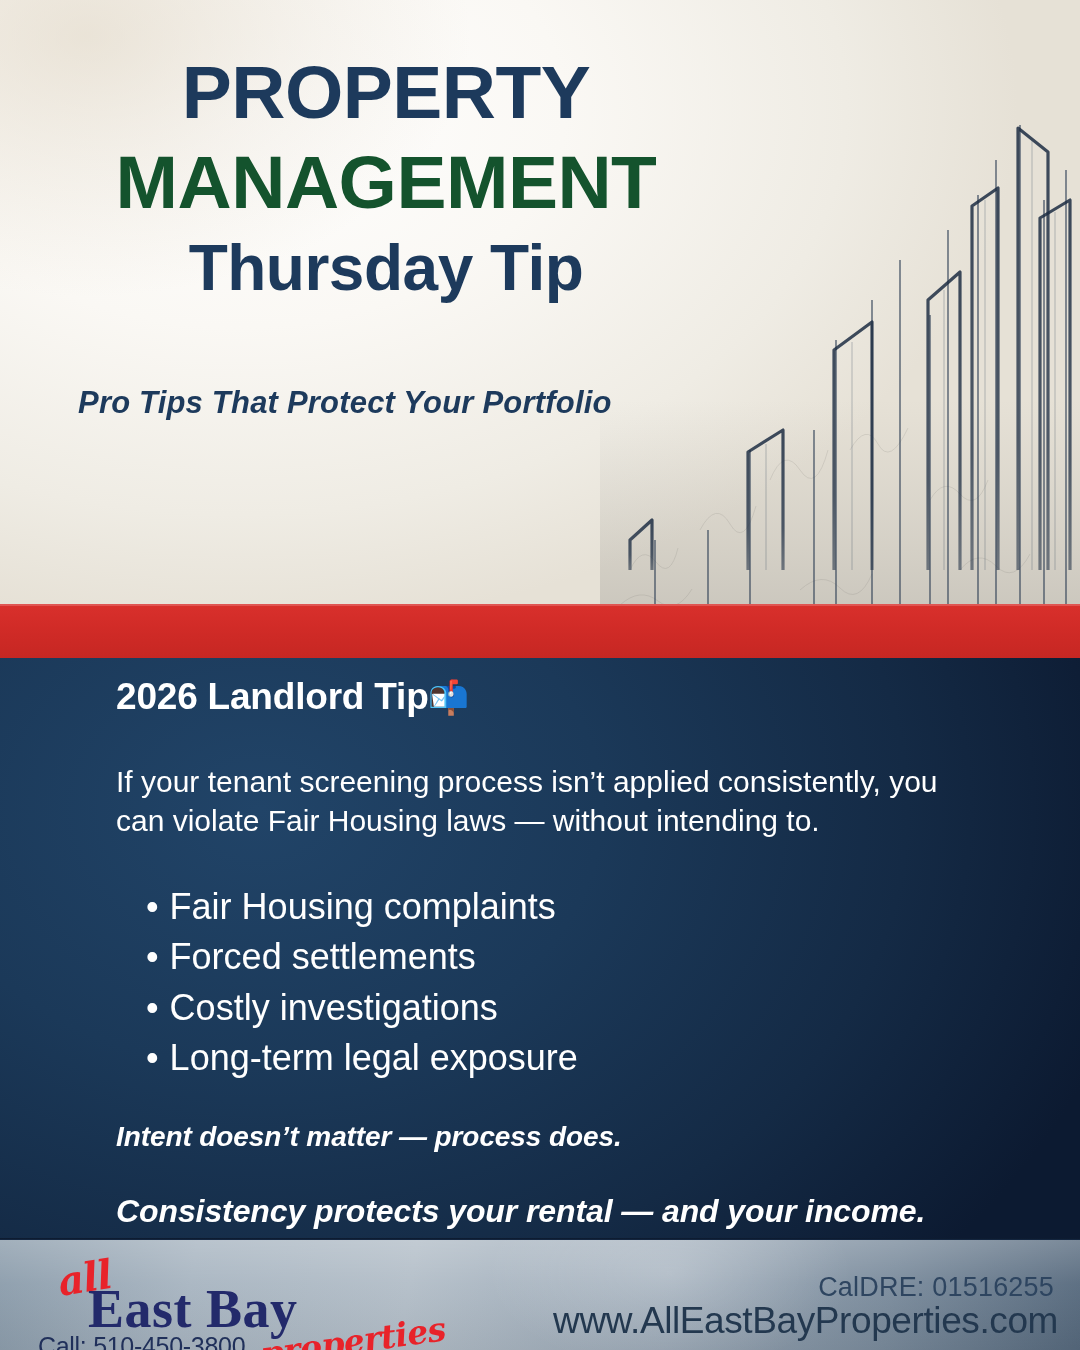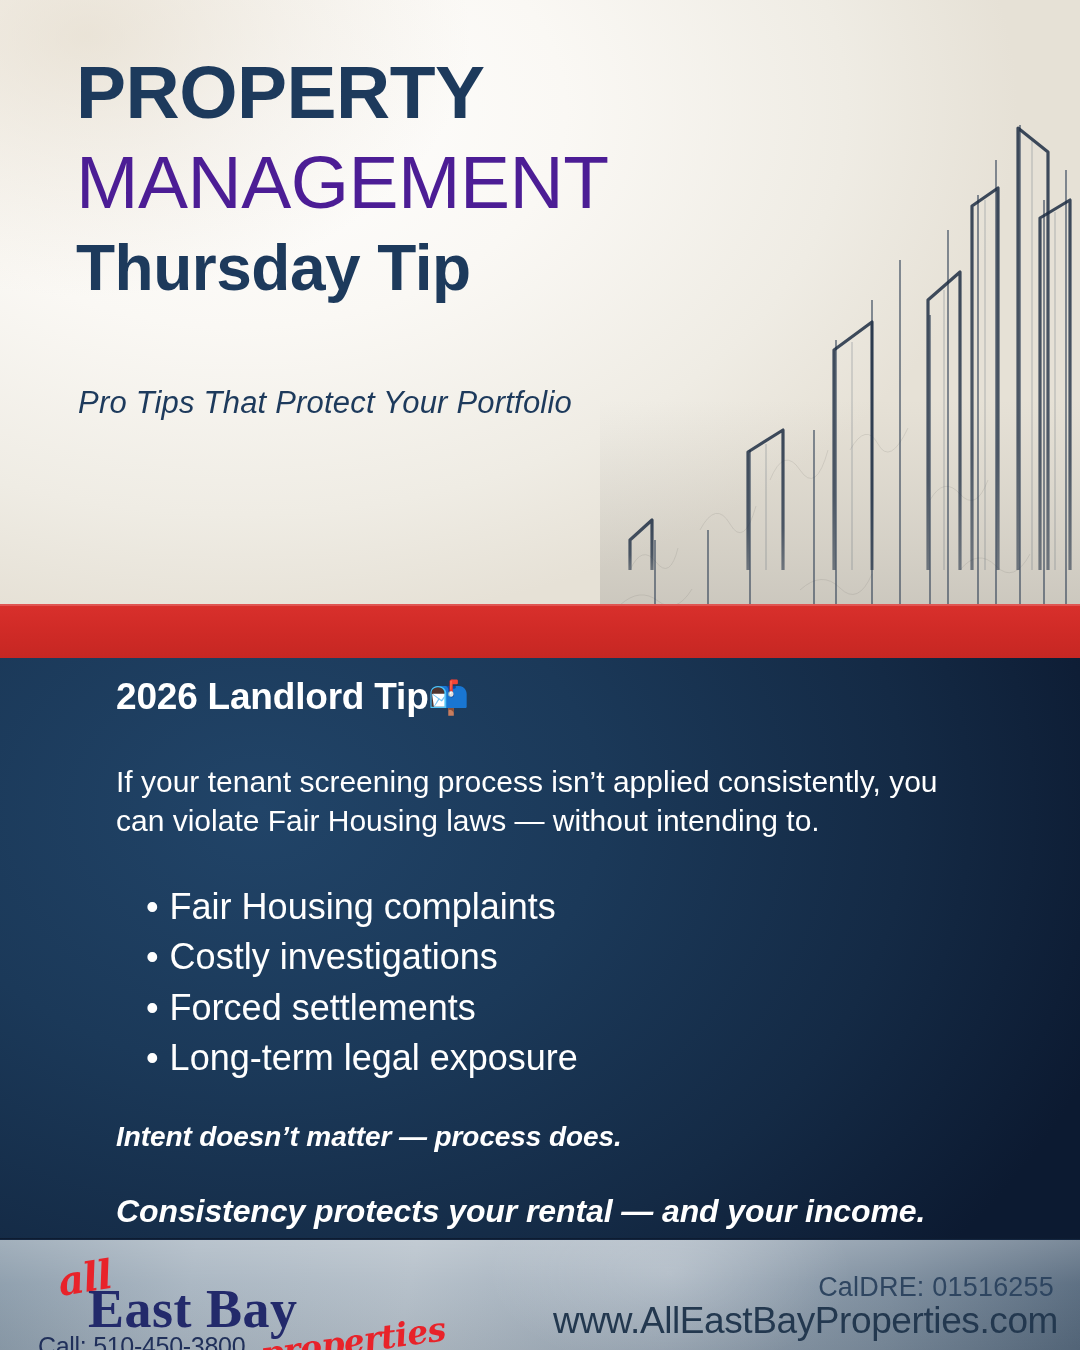--- a/index.html
+++ b/index.html
@@ -69,50 +69,51 @@
     left: 0; top: 658px;
     width: 1080px; height: 582px;
     pointer-events: none;
   }
 
   
   .title-block {
     position: absolute;
     left: 76px; top: 56px;
     width: 620px;
+    text-align: center;
   }
   .t-line1, .t-line2, .t-line3 {
     line-height: .98;
     letter-spacing: -0.5px;
     white-space: nowrap;
   }
   .t-line1 {
     font-size: 75px;
     font-weight: 700;
     color: #1d3a5c;
     margin: 0 0 16px 0;
   }
   .t-line2 {
     font-size: 75px;
-    font-weight: 400;
-    color: #4c1d95;
+    font-weight: 700;
+    color: #14532d;
     margin: 0 0 18px 0;
   }
   .t-line3 {
     font-size: 64px;
     font-weight: 700;
     color: #1d3a5c;
     margin: 0;
   }
   .subtitle {
     position: absolute;
     left: 78px; top: 385px;
     font-size: 31px;
     font-style: italic;
-    font-weight: 400;
+    font-weight: 700;
     color: #1d3a5c;
     letter-spacing: .2px;
     white-space: nowrap;
   }
 
   
   .content {
     position: absolute;
     left: 116px; top: 676px;
     width: 860px;
@@ -372,22 +373,22 @@
     <div class="tip-heading">
       <span>2026 Landlord Tip</span>
       <span class="emoji">📬</span>
     </div>
 
     <p class="para">If your tenant screening process isn’t applied consistently, you can violate Fair Housing laws — without intending to.</p>
 
 
     <ul class="bullets">
       <li>Fair Housing complaints</li>
+      <li>Forced settlements</li>
       <li>Costly investigations</li>
-      <li>Forced settlements</li>
       <li>Long-term legal exposure</li>
     </ul>
 
     <p class="closer">Intent doesn’t matter — process does.</p>
 
     <p class="closer big">Consistency protects your rental — and your income.</p>
   </div>
 
   <div class="footer-topline"></div>
   <div class="footer">

